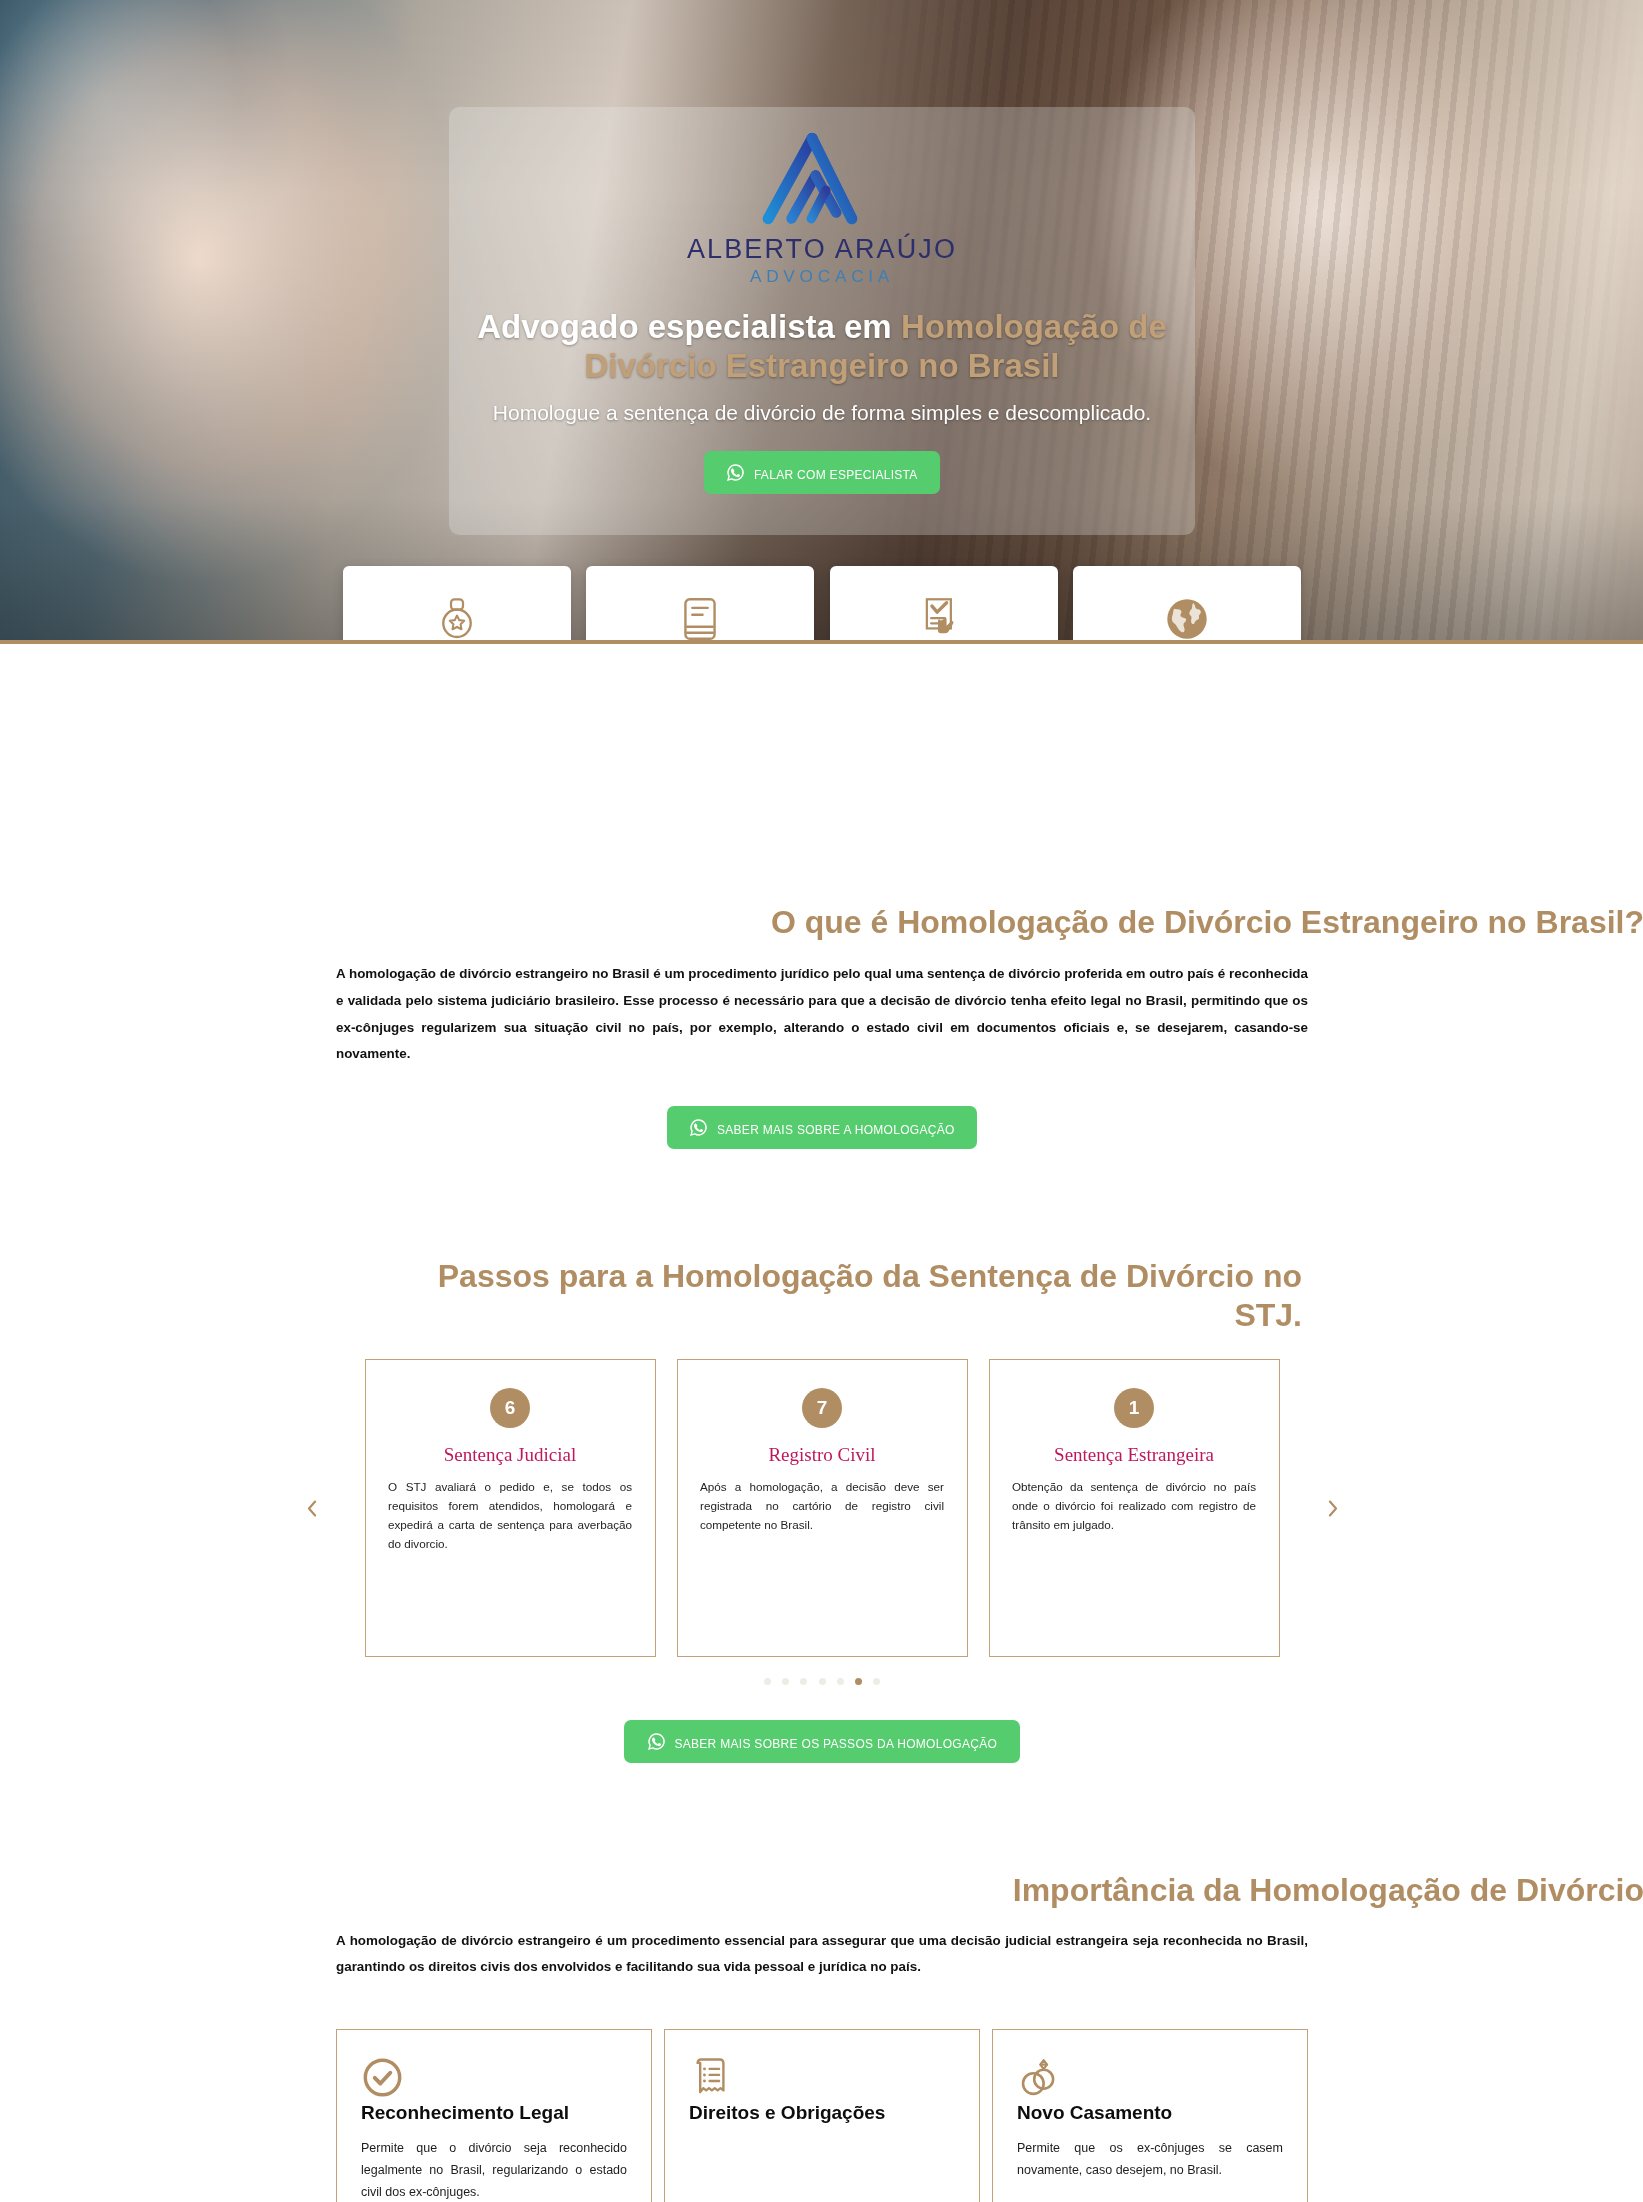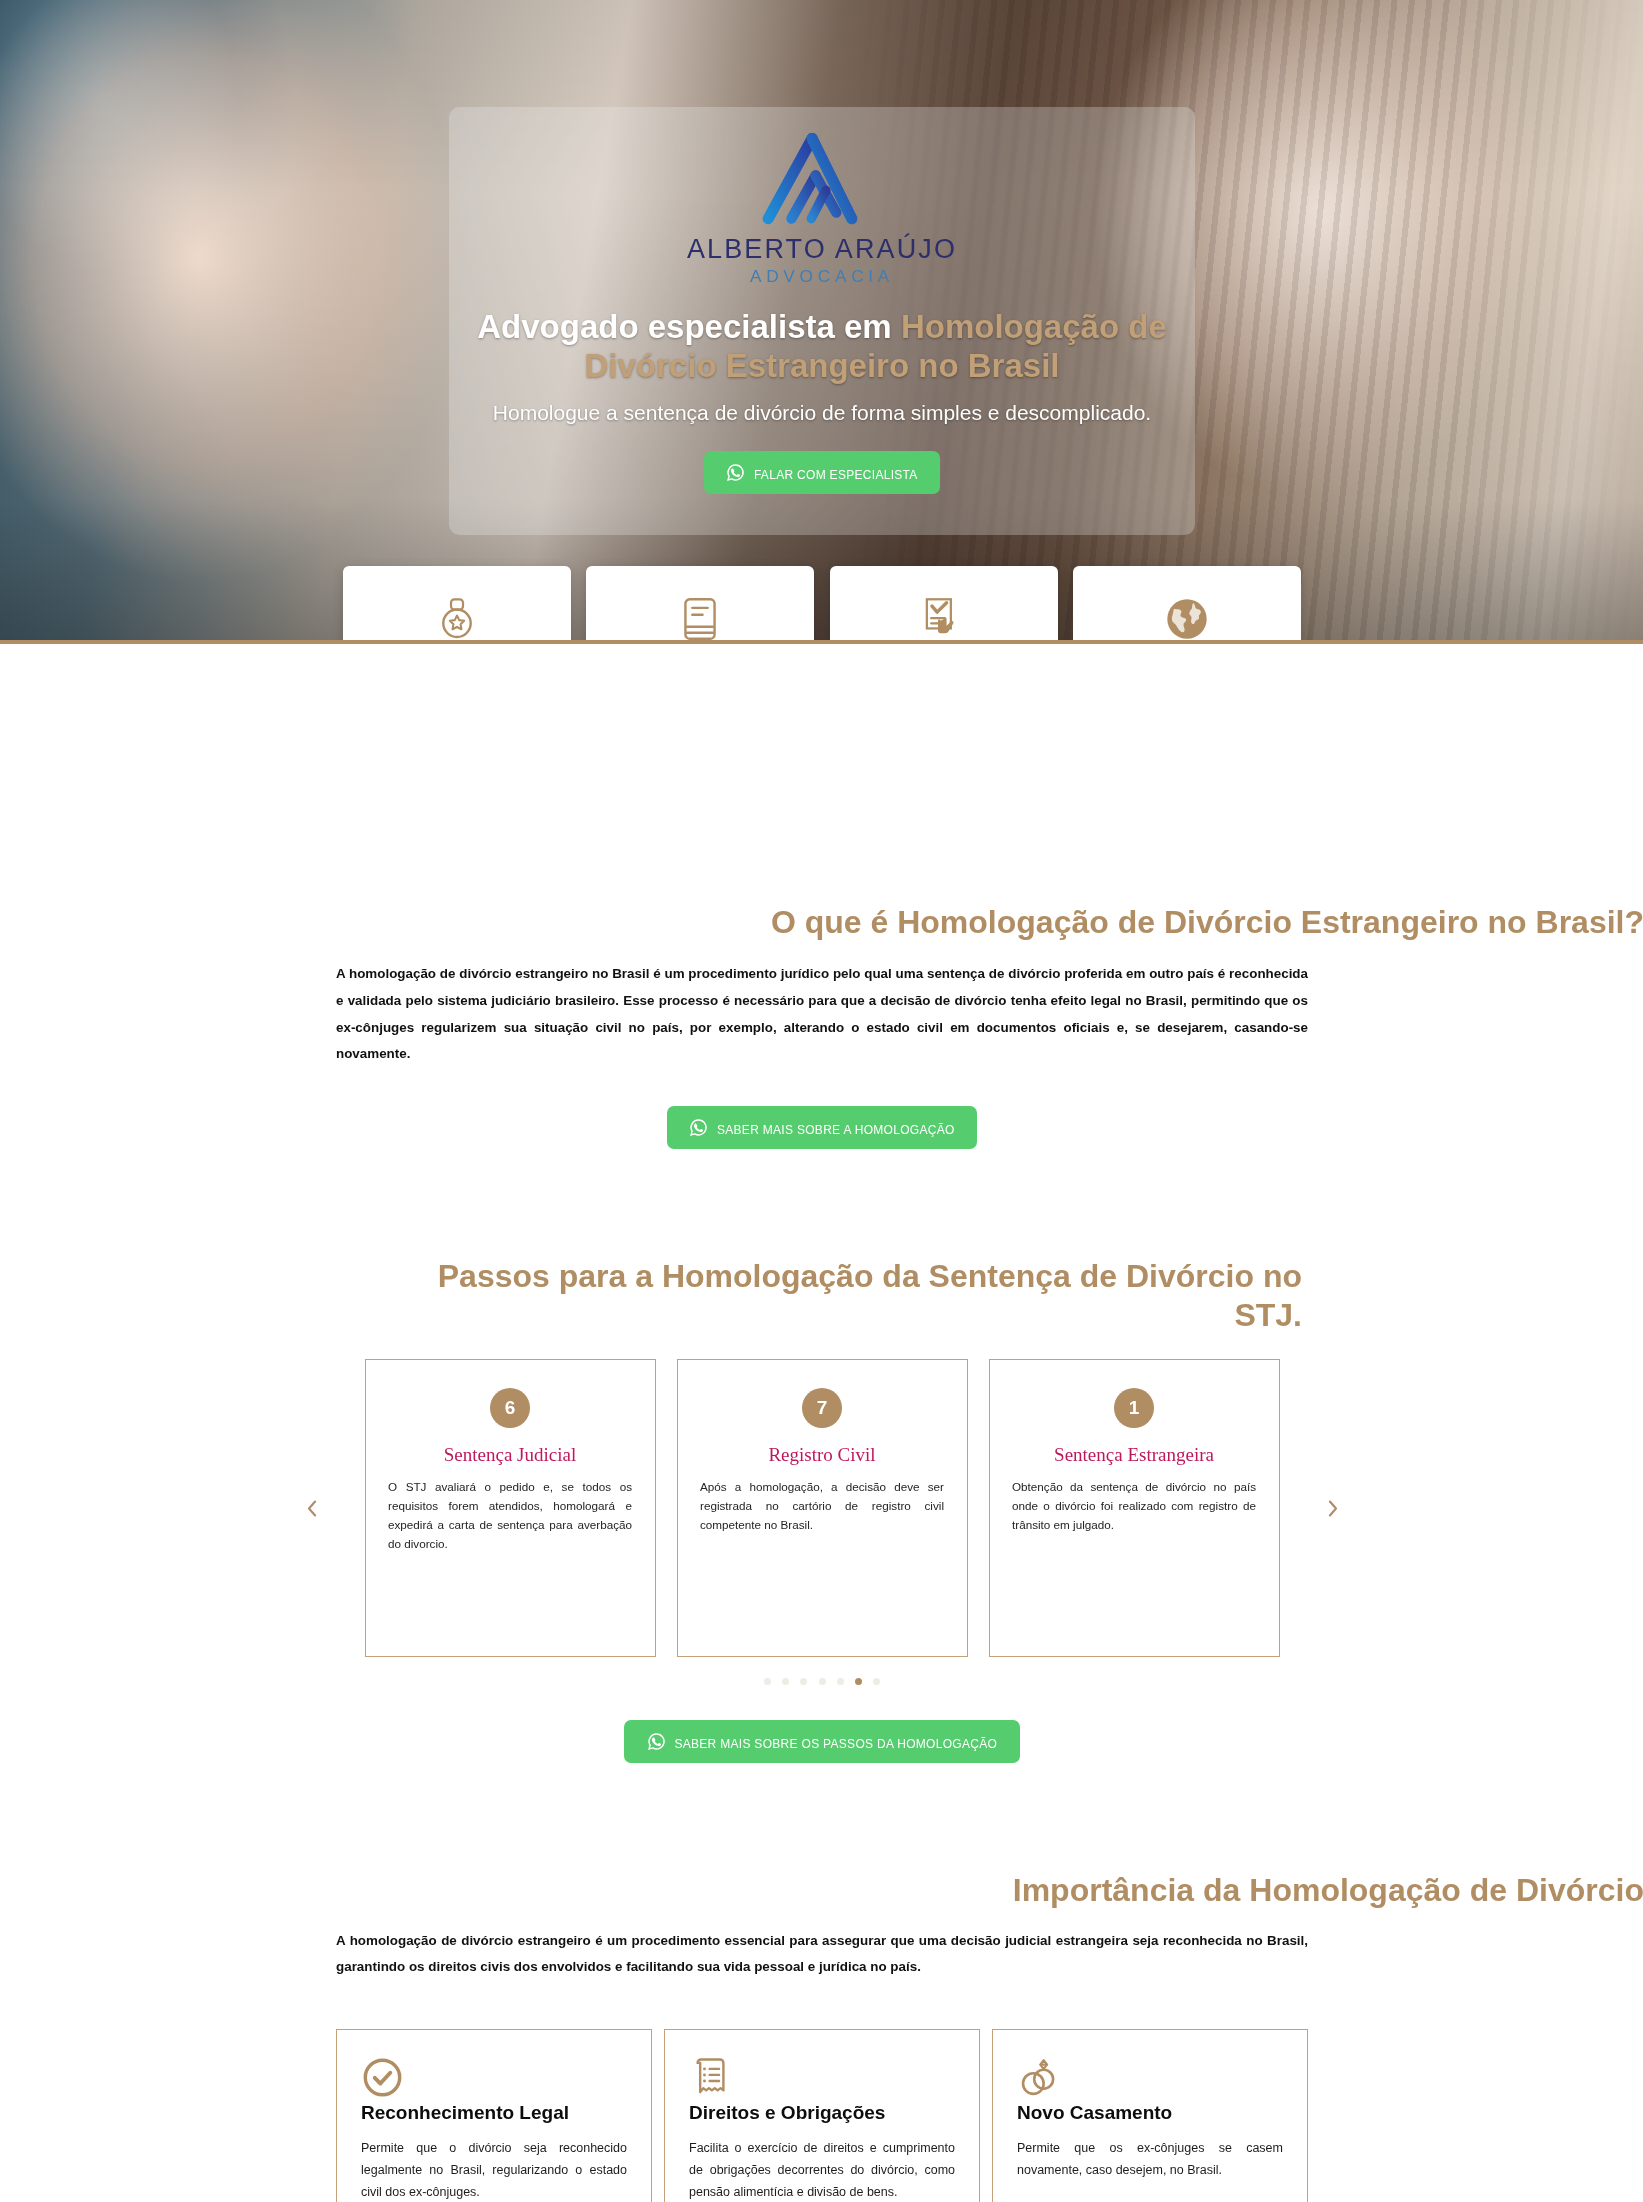--- a/index.html
+++ b/index.html
@@ -452,21 +452,20 @@
       <span class="imp-icon">
         <svg viewBox="0 0 50 50" width="43" height="43" aria-hidden="true">
           <path d="M10 8a4 4 0 0 1 4-4h22a4 4 0 0 1 4 4v32l-3.3-2.6-3.4 2.6-3.3-2.6-3.4 2.6-3.3-2.6-3.4 2.6-3.3-2.6L13 42V8z" fill="none" stroke="#b08d62" stroke-width="2.8" stroke-linejoin="round"></path>
           <circle cx="18" cy="15" r="1.7" fill="#b08d62"></circle>
           <circle cx="18" cy="22" r="1.7" fill="#b08d62"></circle>
           <circle cx="18" cy="29" r="1.7" fill="#b08d62"></circle>
           <path d="M24 15h11M24 22h11M24 29h11" stroke="#b08d62" stroke-width="2.8" stroke-linecap="round"></path>
         </svg>
       </span>
       <div class="imp-title">Direitos e Obrigações</div>
-      <div class="imp-desc">Facilita o exercício de direitos e cumprimento de obrigações decorrentes do divórcio, como pensão alimentícia e divisão de bens.</div>
     </div>
 
     <div class="imp-card">
       <span class="imp-icon">
         <svg viewBox="0 0 50 50" width="43" height="43" aria-hidden="true">
           <circle cx="19" cy="32" r="12" fill="none" stroke="#b08d62" stroke-width="3"></circle>
           <circle cx="31" cy="27" r="11" fill="none" stroke="#b08d62" stroke-width="3"></circle>
           <path d="M27 10l4-5 4 5-4 5z" fill="none" stroke="#b08d62" stroke-width="2.6" stroke-linejoin="round"></path>
           <path d="M27 10h8" stroke="#b08d62" stroke-width="2.6"></path>
         </svg>

